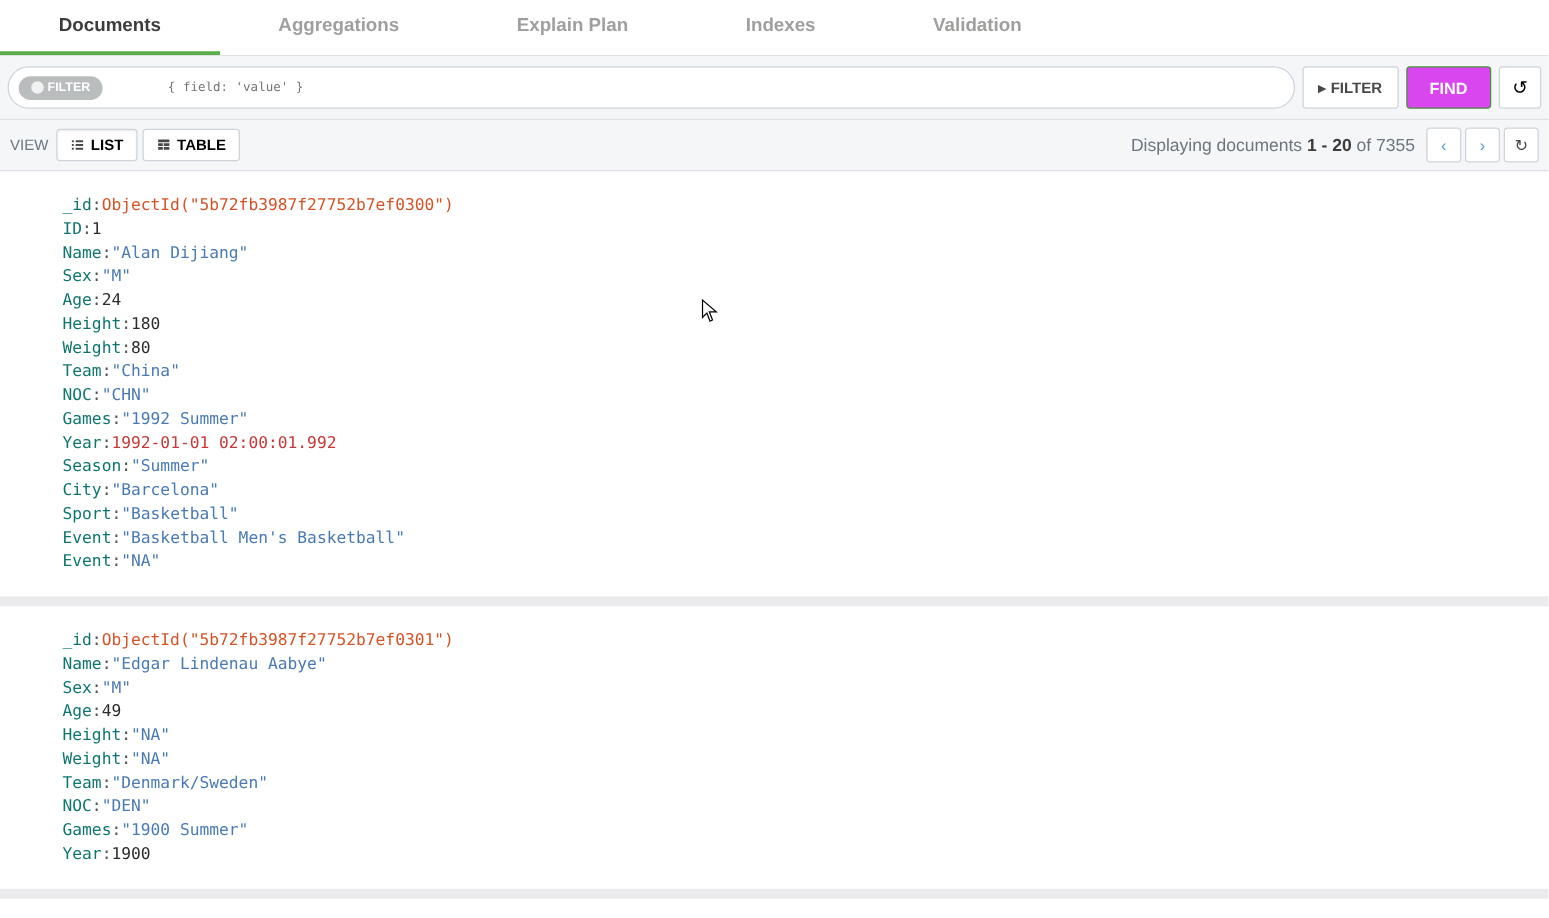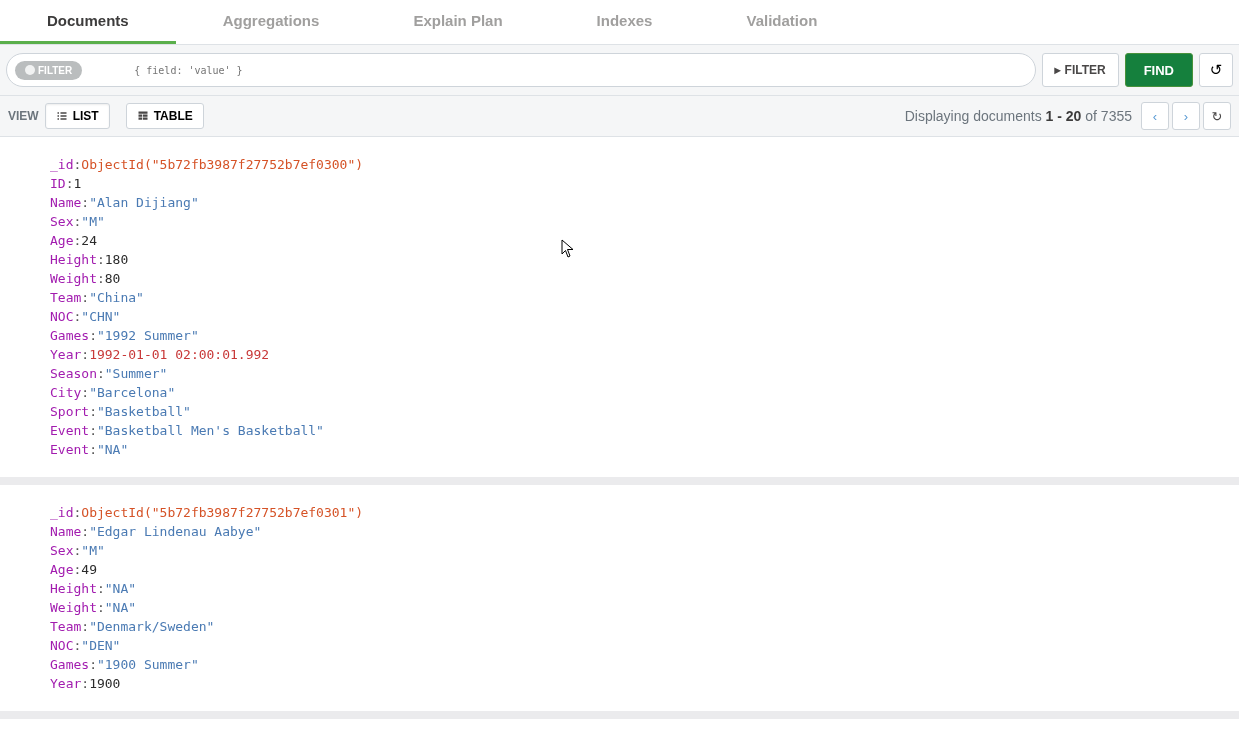--- a/index.html
+++ b/index.html
@@ -85,21 +85,21 @@
   font-size: 12px;
   font-weight: 700;
   color: #494747;
   cursor: pointer;
   display: flex;
   align-items: center;
   gap: 4px;
   height: 34px;
 }
 .find-btn {
-  background: #15803d;
+  background: #d946ef;
   border: 1px solid #48923b;
   color: #fff;
   font-weight: 700;
   font-size: 13px;
   padding: 7px 18px;
   border-radius: 3px;
   cursor: pointer;
   height: 34px;
 }
 .reset-btn {
@@ -118,34 +118,34 @@
   display: flex;
   align-items: center;
   padding: 6px 8px;
   background: #f5f6f7;
   border-bottom: 1px solid #dee2e6;
 }
 .view-label {
   font-size: 12px;
   color: #6c757d;
   margin-right: 6px;
-  font-weight: 700;
+  font-weight: 400;
 }
 .view-btn {
   background: #fff;
   border: 1px solid #ced4da;
   border-radius: 3px;
   padding: 5px 10px;
   font-size: 12px;
   font-weight: 600;
   cursor: pointer;
   display: flex;
   align-items: center;
   gap: 5px;
-  margin-right: 16px;
+  margin-right: 4px;
 }
 .view-btn.active {
   box-shadow: inset 0 1px 2px rgba(0,0,0,.08);
 }
 .spacer { flex: 1; }
 .pagination-text {
   font-size: 14px;
   color: #6c757d;
   margin-right: 6px;
 }
@@ -172,21 +172,21 @@
   height: 585px;
 }
 .doc-card {
   padding: 18px 20px 18px 50px;
   border-bottom: 8px solid #ebebed;
   font-family: Menlo, Consolas, monospace;
   font-size: 13px;
   line-height: 19px;
 }
 .field-row { white-space: nowrap; }
-.fkey { color: #a21caf; }
+.fkey { color: #0f766e; }
 .fcolon { color: #545454; }
 .fval-oid { color: #d55226; }
 .fval-num { color: #2b2b2b; }
 .fval-str { color: #4a7ab3; }
 .fval-date { color: #c83838; }
 .cursor-arrow {
   position: absolute;
   left: 561px;
   top: 239px;
   width: 14px;

